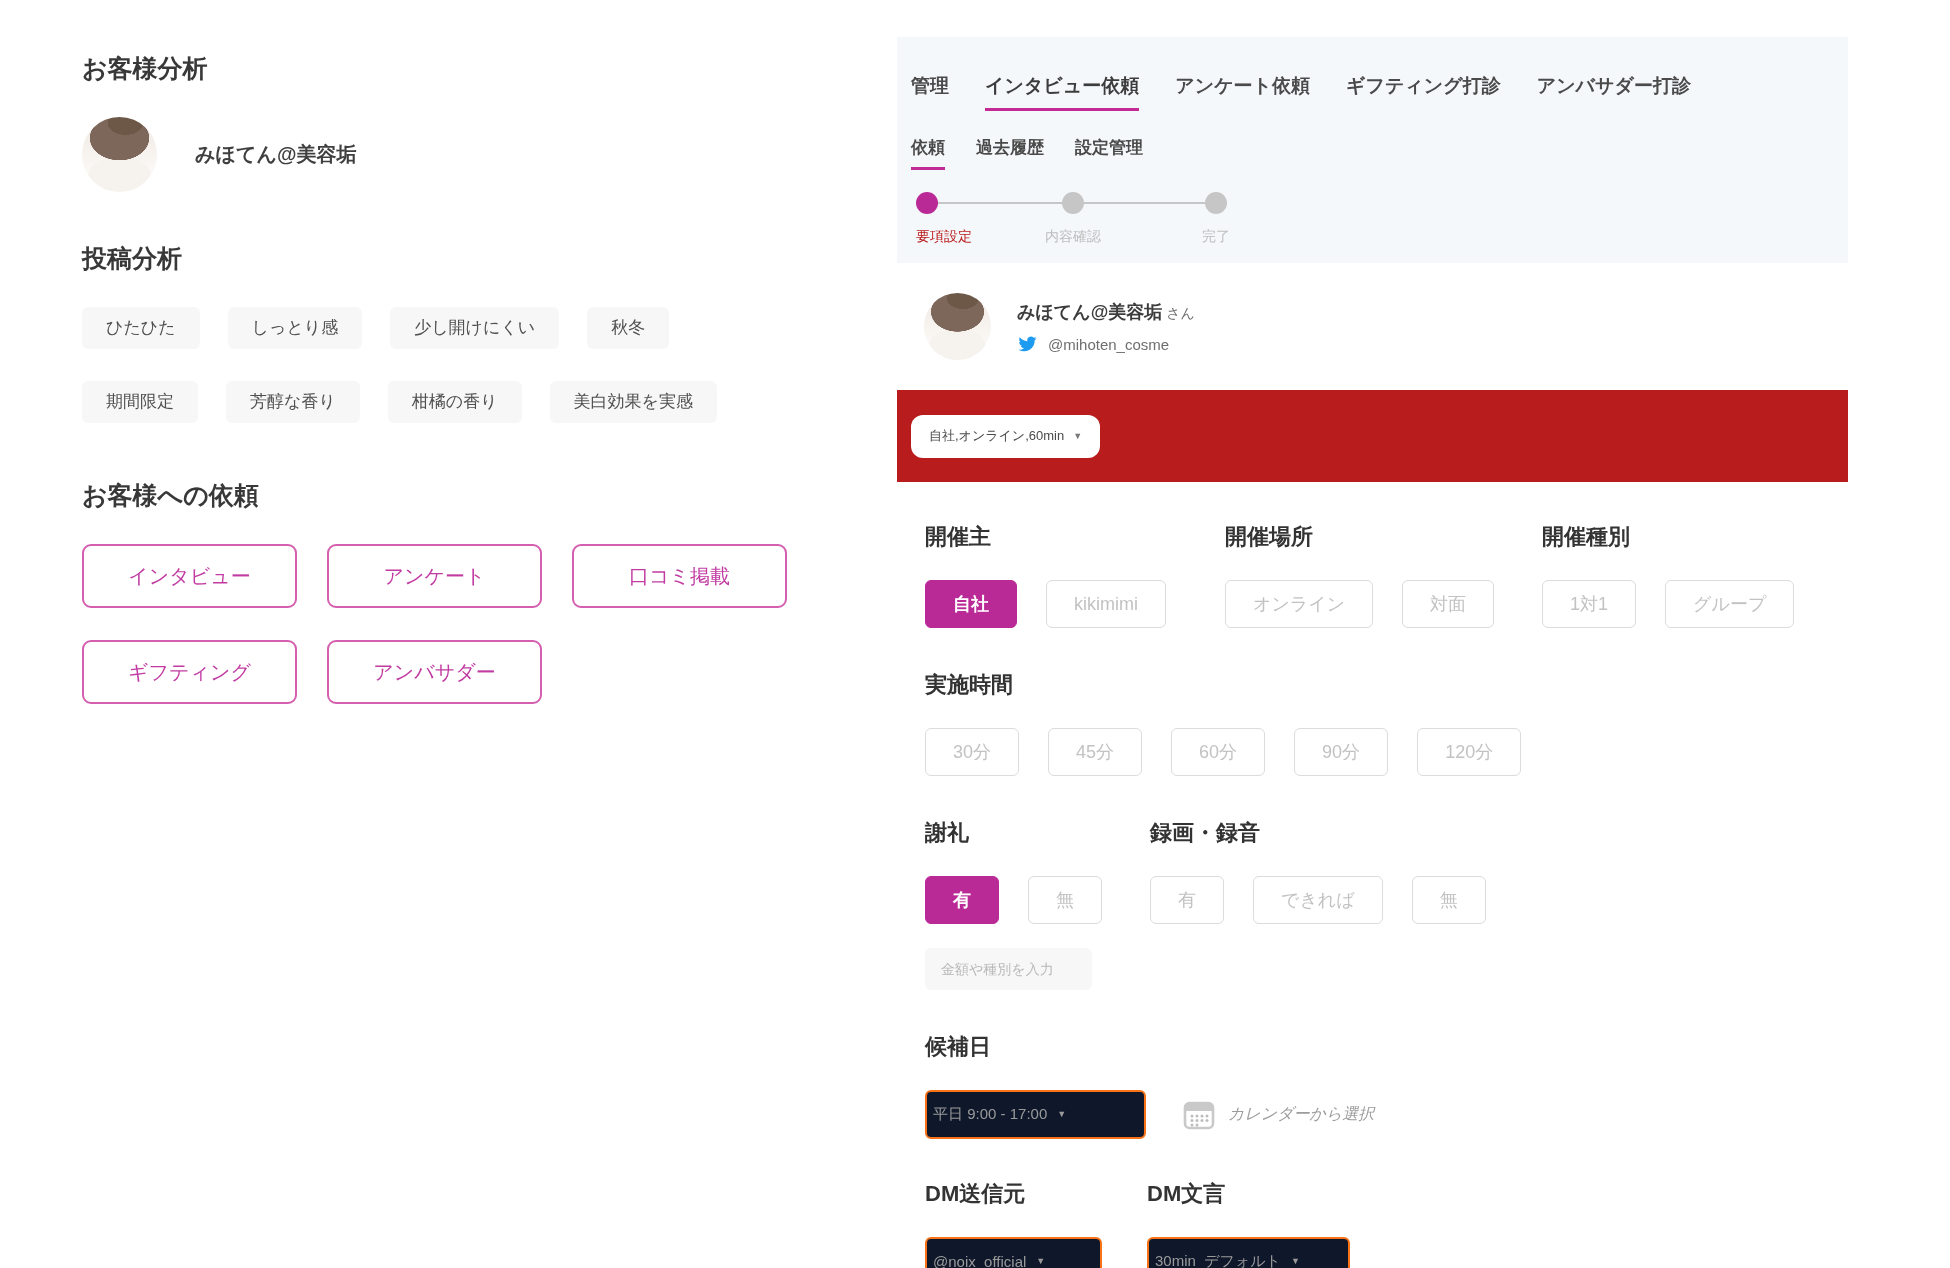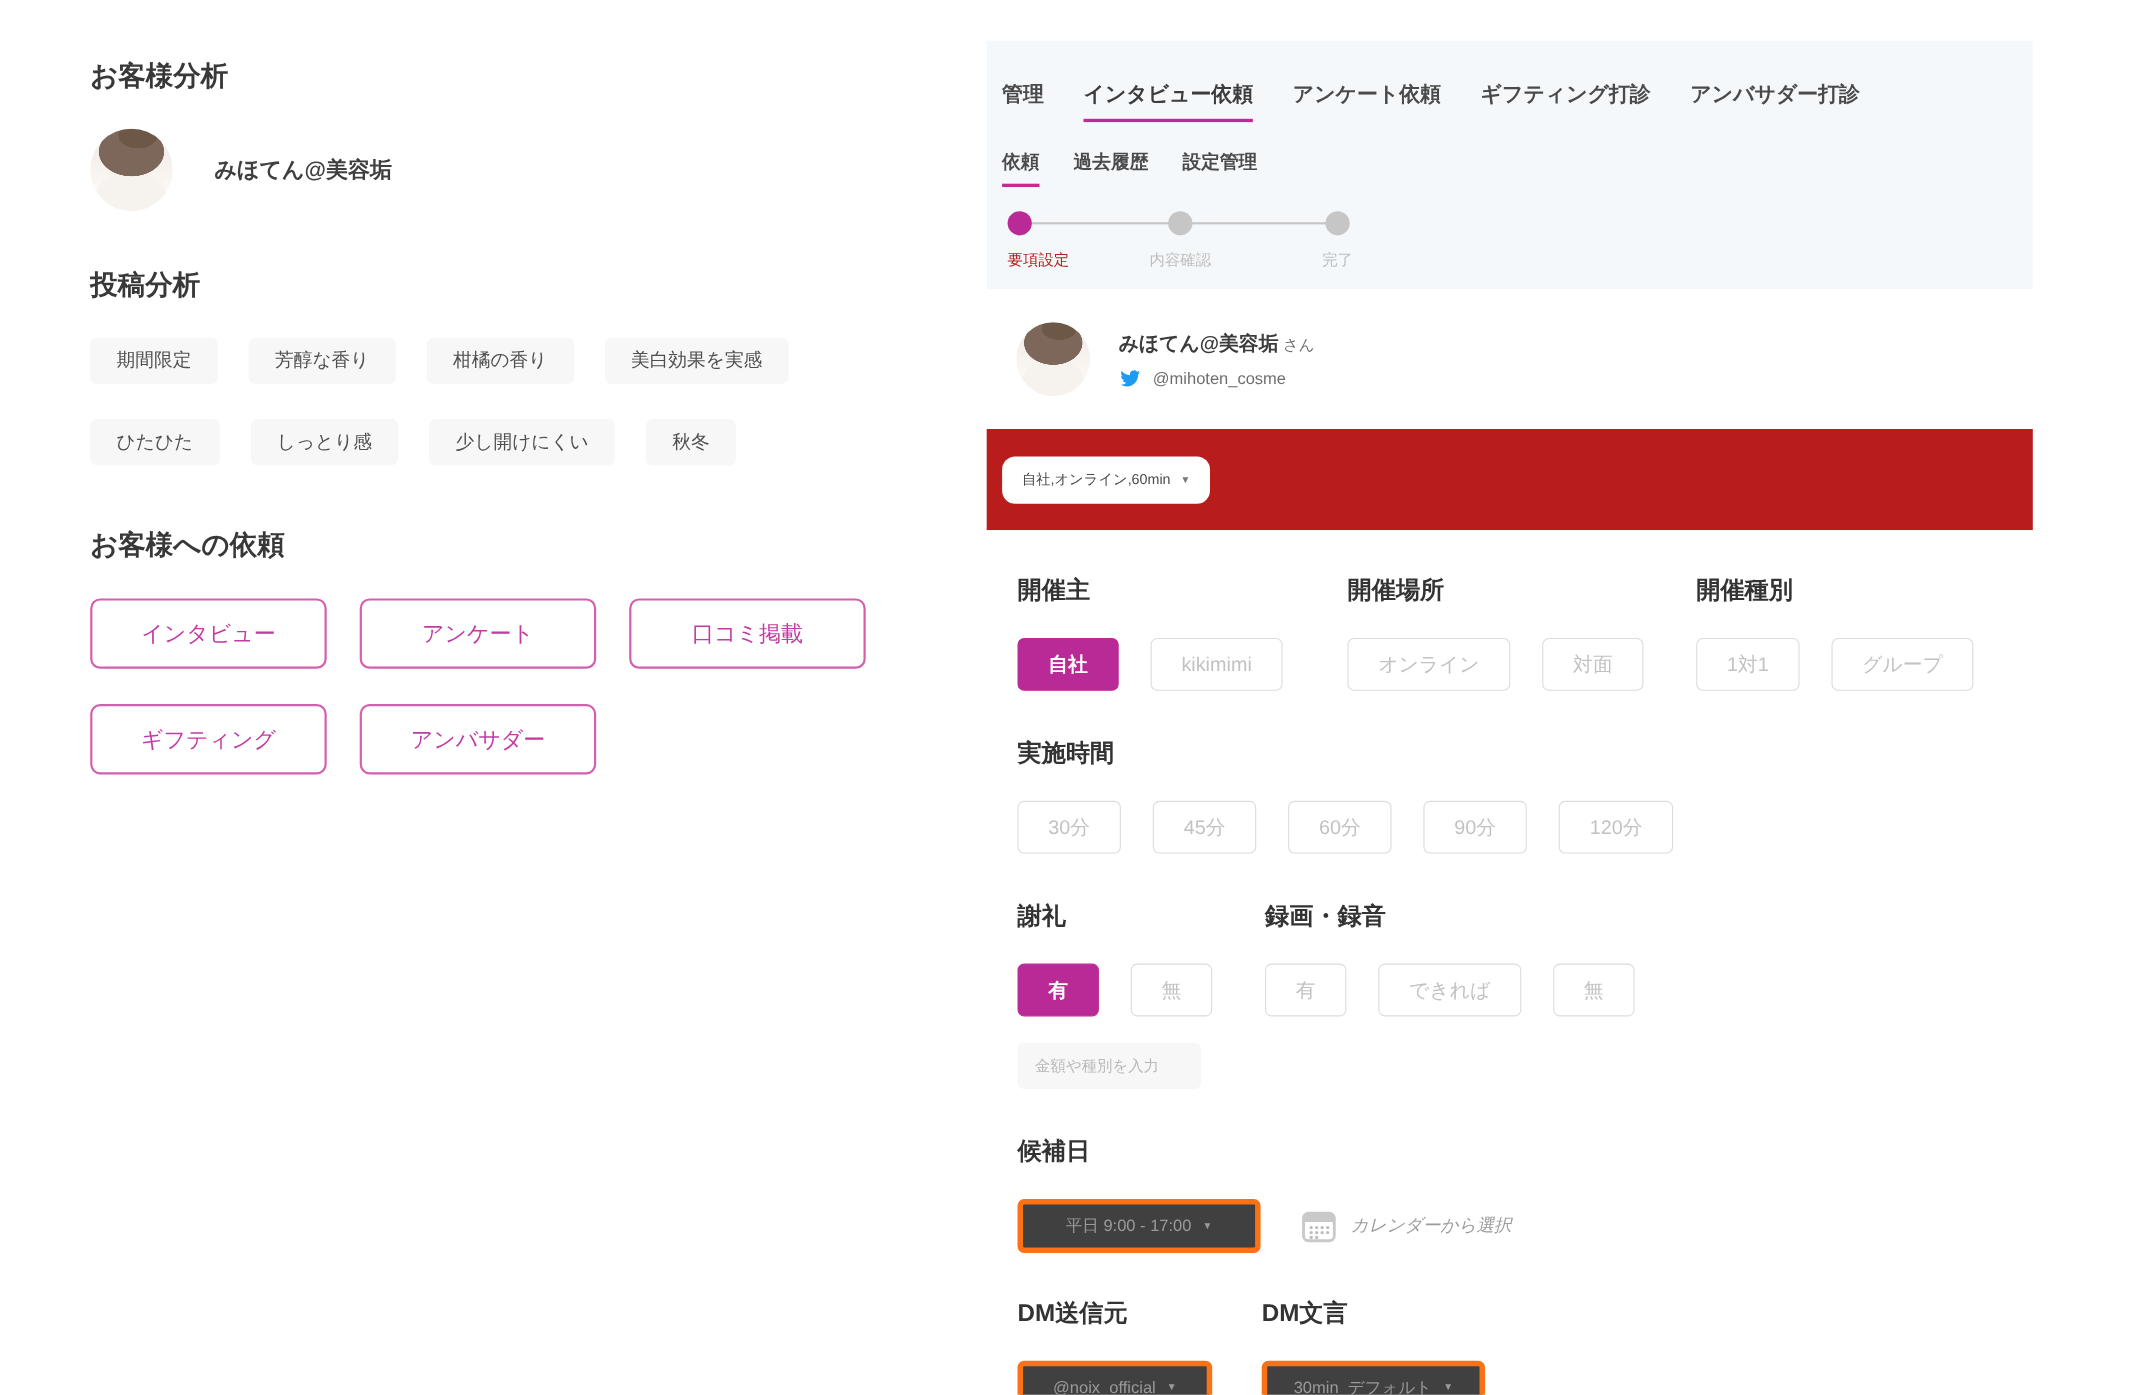--- a/index.html
+++ b/index.html
@@ -92,22 +92,22 @@
   .opt-btn.selected{background:#ba2a96;border:1px solid #ba2a96;color:#fff;font-weight:bold;}
   .sec{margin-top:42px;}
   .money-input{
     margin-top:24px;width:167px;height:42px;box-sizing:border-box;border:none;
     background:#f7f7f8;border-radius:6px;padding:0 16px;font-size:14px;color:#555;
     font-family:inherit;outline:none;
   }
   .money-input::placeholder{color:#b9b9b9;}
   .date-row{display:flex;align-items:center;margin-top:28px;}
   .select-box{
-    height:49px;box-sizing:border-box;border:5px solid #f97316;border-radius:6px;
-    background:#404040;display:flex;align-items:center;justify-content:center;gap:10px;
+    height:49px;box-sizing:border-box;border:2px solid #f97316;border-radius:6px;
+    background:#0f172a;display:flex;align-items:center;justify-content:flex-start;gap:10px;
     font-size:15px;color:#9a9a9a;cursor:pointer;font-family:inherit;white-space:nowrap;
   }
   .date-select{width:221px;}
   .cal-link{display:flex;align-items:center;gap:13px;margin-left:31px;cursor:pointer;background:none;border:none;font-family:inherit;font-style:italic;}
   .cal-link span{font-size:16px;color:#9c9c9c;}
   .dm-row{display:flex;margin-top:40px;}
   .dm-col1{width:222px;}
   .dm-select1{width:177px;margin-top:28px;}
   .dm-select2{width:203px;margin-top:28px;}
 </style>
@@ -117,30 +117,30 @@
 <aside class="left">
   <h1>お客様分析</h1>
 
   <div class="profile-row">
     <div class="avatar"></div>
     <div class="profile-name">みほてん@美容垢</div>
   </div>
 
   <h2>投稿分析</h2>
   <div class="chips">
+    <span class="chip">ひたひた</span>
+    <span class="chip">しっとり感</span>
+    <span class="chip">少し開けにくい</span>
+    <span class="chip">秋冬</span>
+  </div>
+  <div class="chips">
     <span class="chip">期間限定</span>
     <span class="chip">芳醇な香り</span>
     <span class="chip">柑橘の香り</span>
     <span class="chip">美白効果を実感</span>
-  </div>
-  <div class="chips">
-    <span class="chip">ひたひた</span>
-    <span class="chip">しっとり感</span>
-    <span class="chip">少し開けにくい</span>
-    <span class="chip">秋冬</span>
   </div>
 
   <h2 class="req-title">お客様への依頼</h2>
   <div class="req-buttons">
     <button class="req-btn">インタビュー</button>
     <button class="req-btn">アンケート</button>
     <button class="req-btn">口コミ掲載</button>
     <button class="req-btn">ギフティング</button>
     <button class="req-btn">アンバサダー</button>
   </div>

